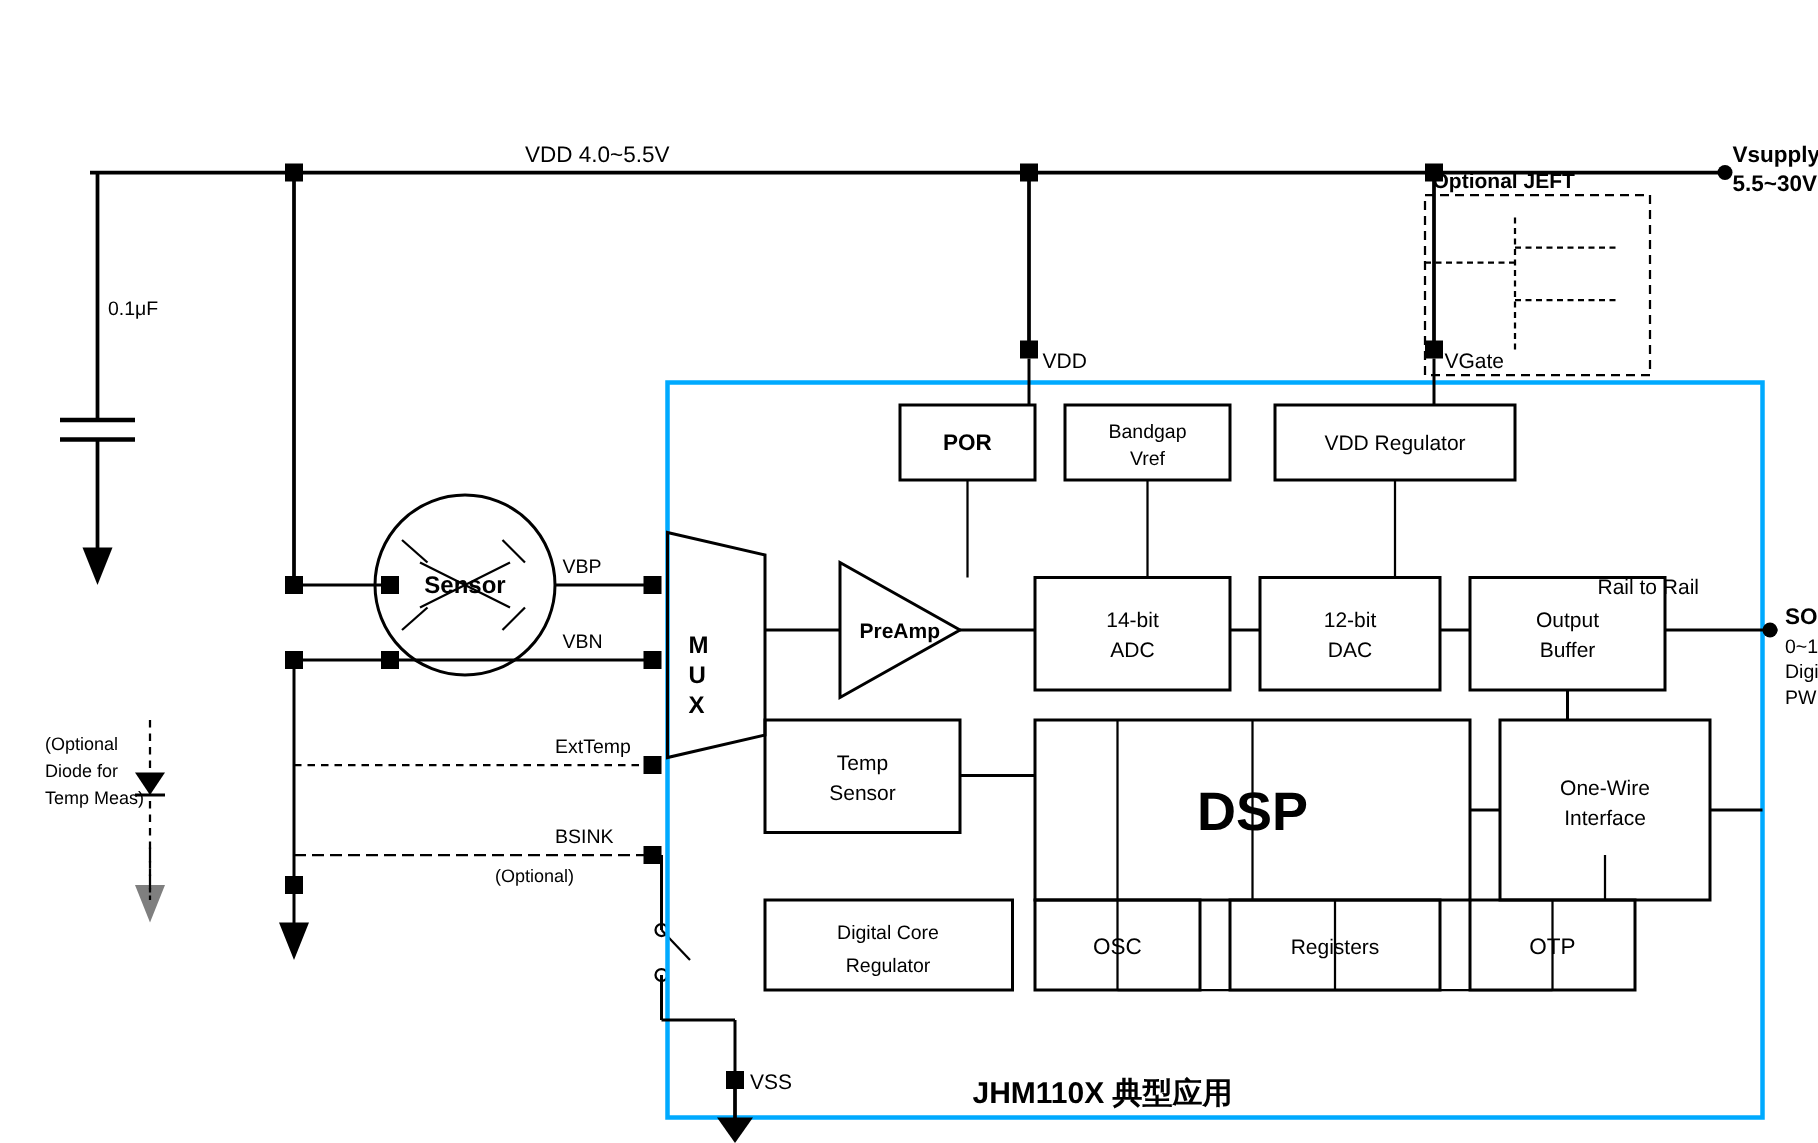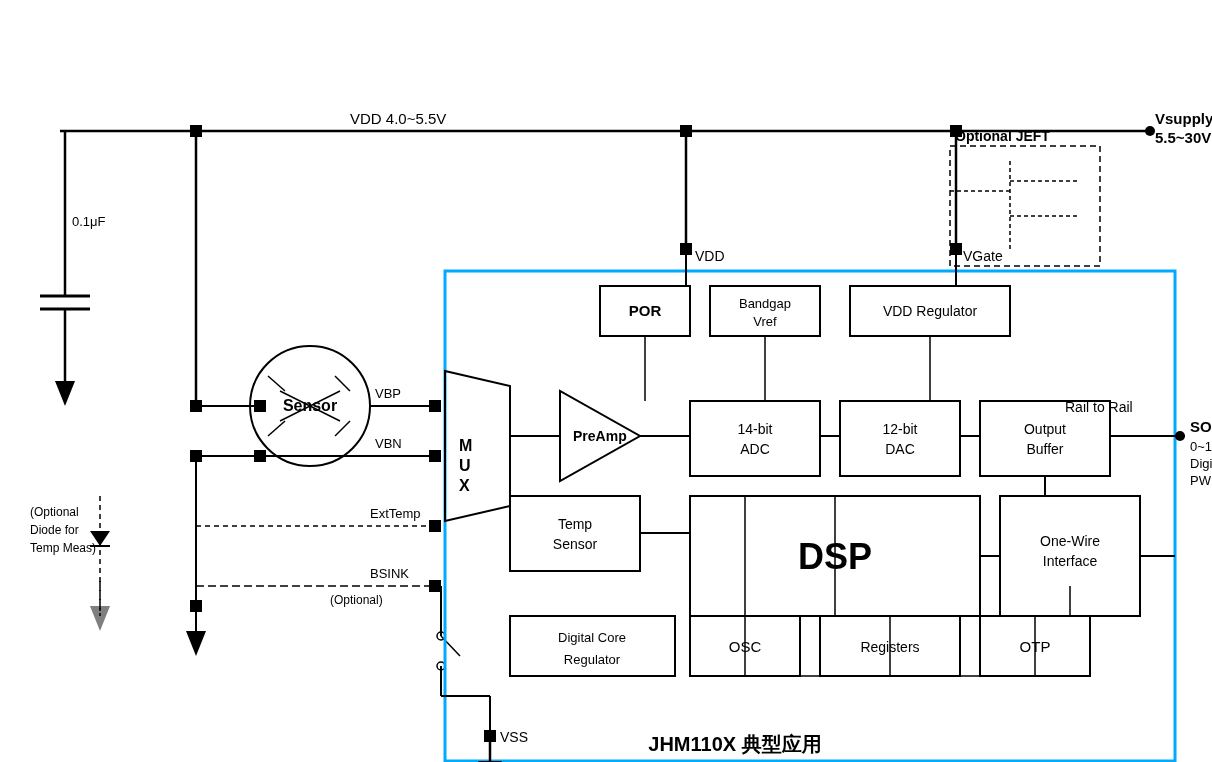--- a/index.html
+++ b/index.html
@@ -7,21 +7,21 @@
       width: 1212px;
       height: 762px;
       background: #ffffff;
       font-family: Arial, sans-serif;
       overflow: hidden;
       position: relative;
     }
 
     .diagram-container {
       position: absolute;
-      top: 16px; left: 0;
+      top: 0; left: 0;
       width: 1212px;
       height: 541px;
     }
 
     svg {
       position: absolute;
       top: 0; left: 0;
       width: 1212px;
       height: 762px;
     }

